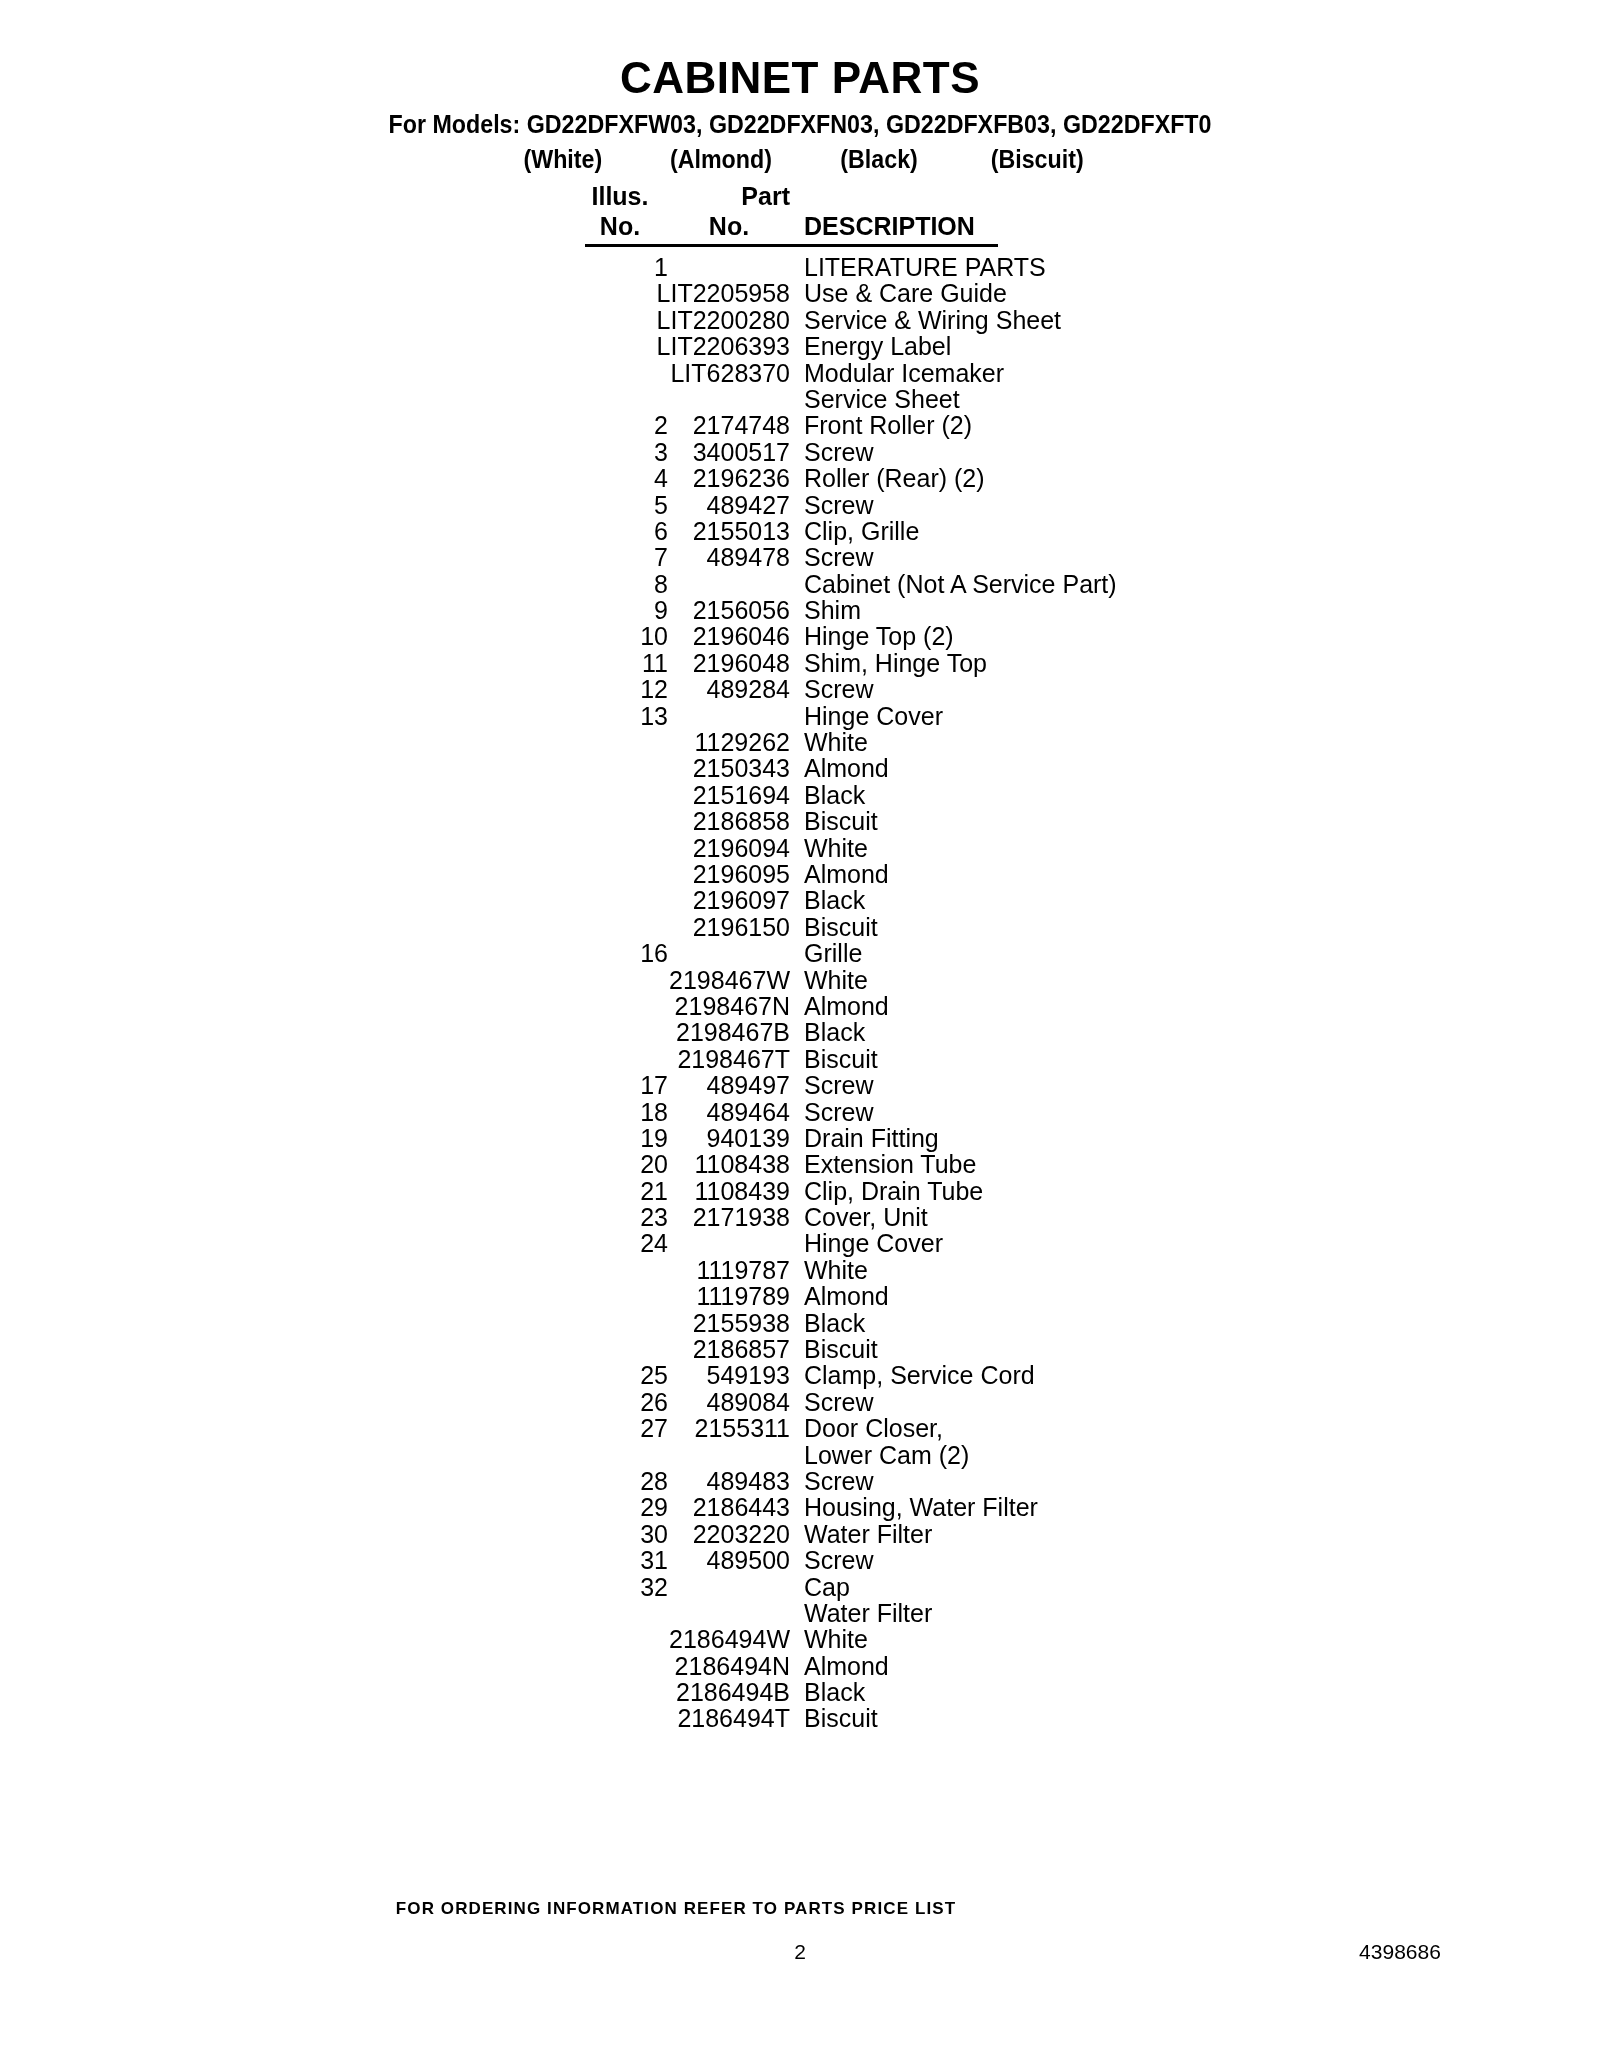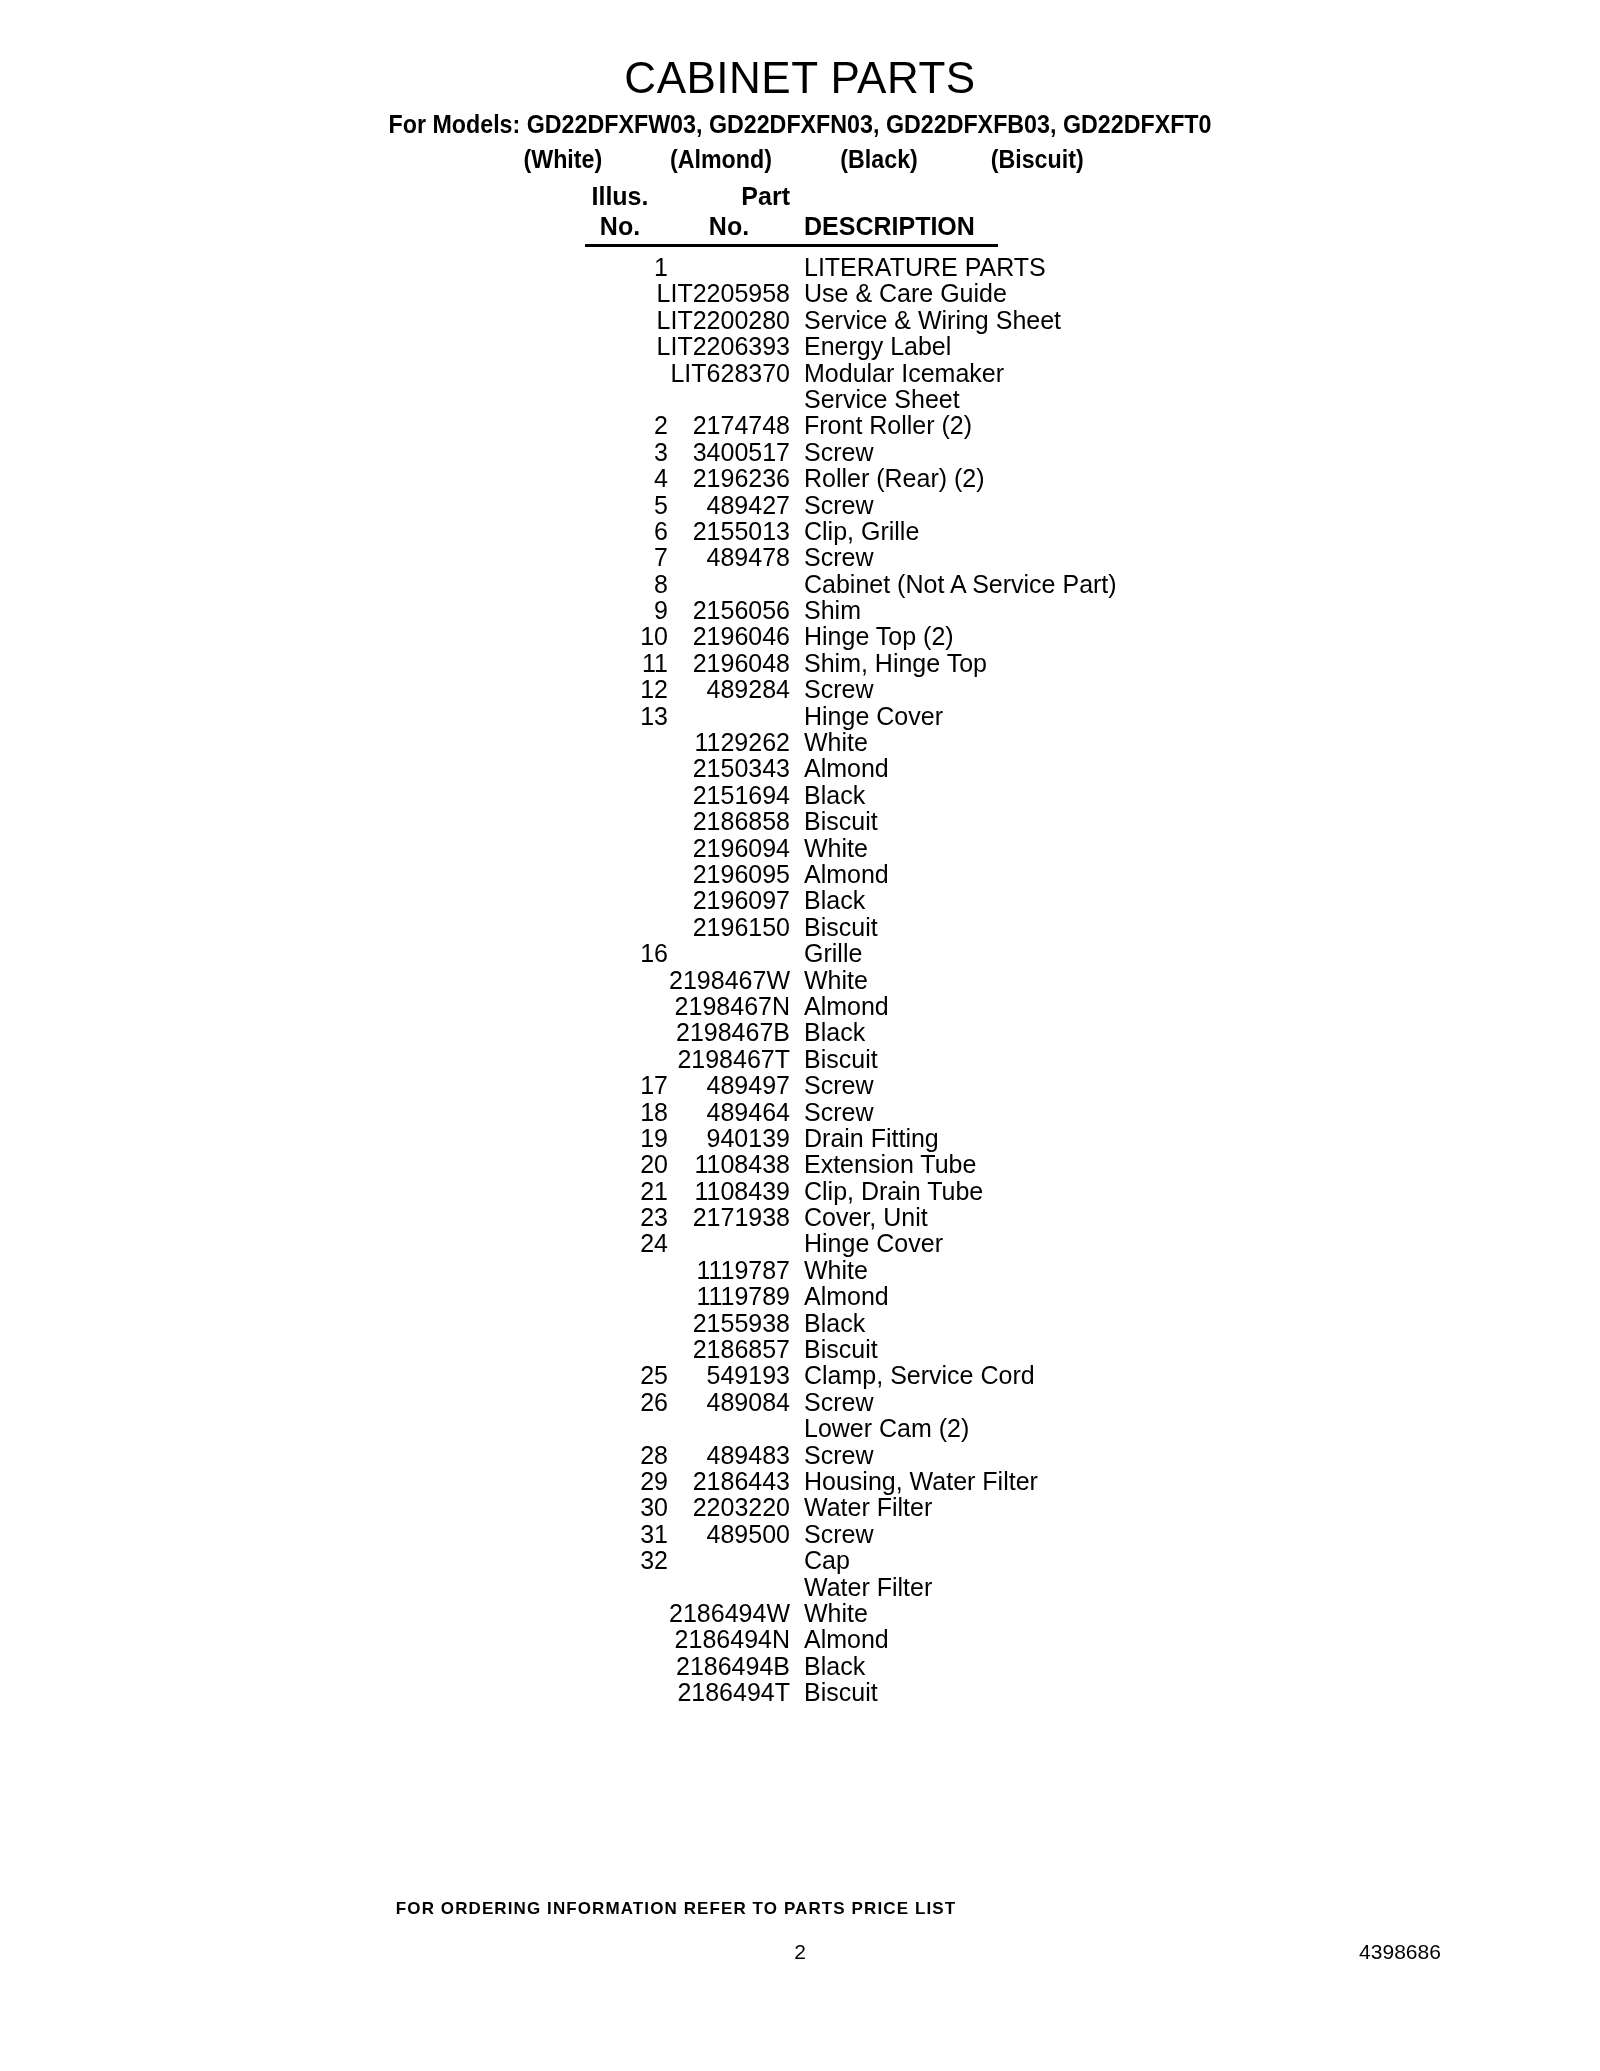--- a/index.html
+++ b/index.html
@@ -19,21 +19,21 @@
   
   .doc-header {
     position: absolute;
     left: 0;
     top: 0;
     width: 1600px;
     text-align: center;
   }
   .doc-title {
     font-size: 44px;
-    font-weight: normal;
+    font-weight: bold;
     letter-spacing: 0.5px;
     margin-top: 56px;
     line-height: 1.0;
   }
   .doc-models {
     font-size: 25px;
     font-weight: bold;
     margin-top: 12px;
     line-height: 1.0;
     transform: scaleX(0.93);
@@ -391,20 +391,25 @@
         <span class="c-illus">25</span>
         <span class="c-part">549193</span>
         <span class="c-desc">Clamp, Service Cord</span>
       </div>
       <div class="row">
         <span class="c-illus">26</span>
         <span class="c-part">489084</span>
         <span class="c-desc">Screw</span>
       </div>
       <div class="row">
+        <span class="c-illus">27</span>
+        <span class="c-part">2155311</span>
+        <span class="c-desc">Door Closer,</span>
+      </div>
+      <div class="row">
         <span class="c-illus"></span>
         <span class="c-part"></span>
         <span class="c-desc">Lower Cam (2)</span>
       </div>
       <div class="row">
         <span class="c-illus">28</span>
         <span class="c-part">489483</span>
         <span class="c-desc">Screw</span>
       </div>
       <div class="row">

